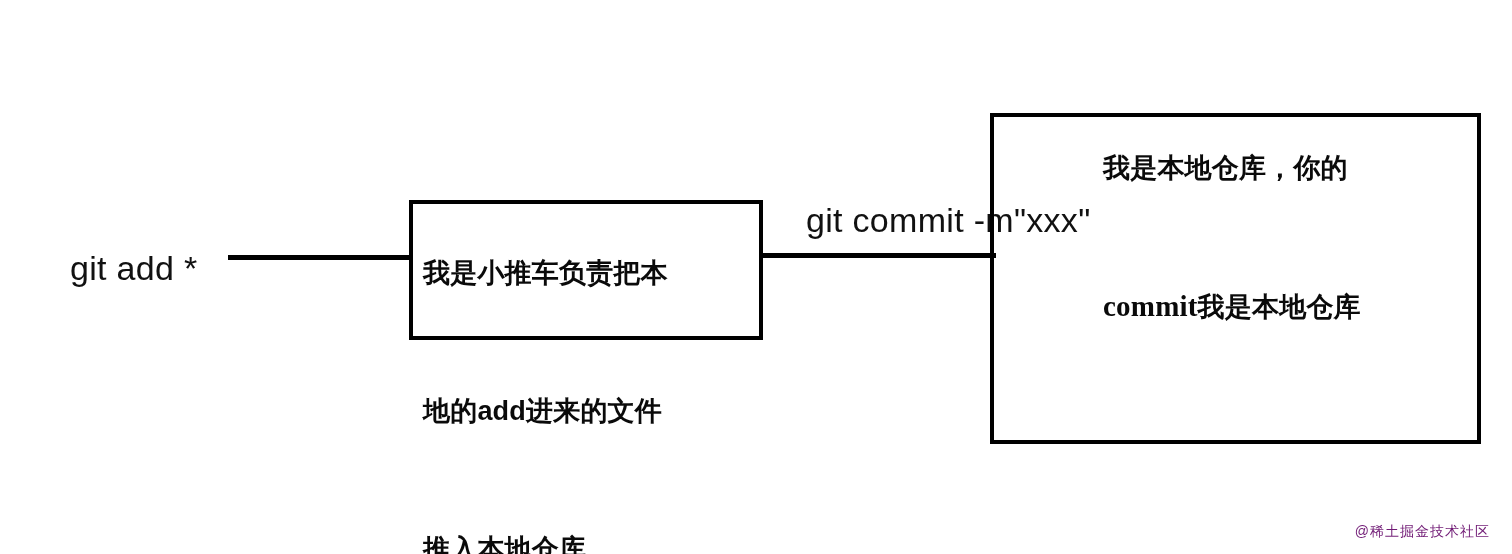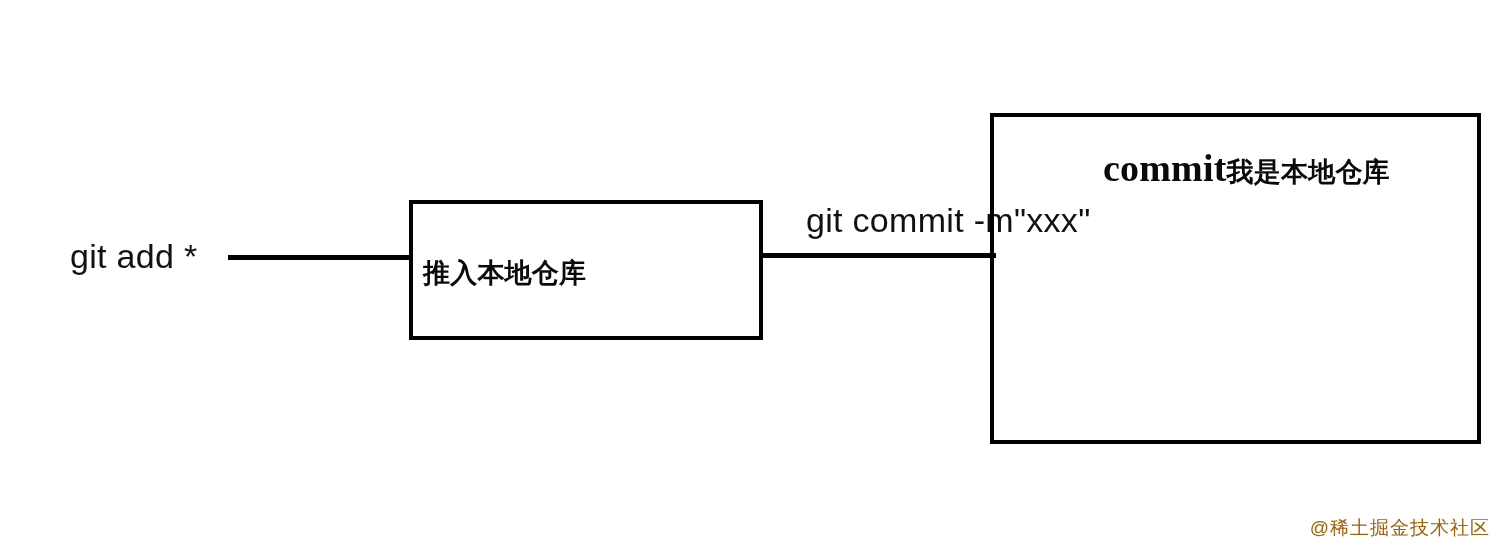--- a/index.html
+++ b/index.html
@@ -23,21 +23,21 @@
   .cmd-label {
     position: absolute;
     font-family: "Liberation Sans", sans-serif;
     font-weight: 400;
     font-size: 34px;
     line-height: 40px;
     color: #111111;
     white-space: pre;
     letter-spacing: 0.3px;
   }
-  #cmd-add   { left: 70px;  top: 236px; }
+  #cmd-add   { left: 70px;  top: 248px; }
   #cmd-commit{ left: 806px; top: 200px; }
 
   
   .connector {
     position: absolute;
     background: #000000;
     height: 5px;
   }
   #conn-left  { left: 228px; top: 255px; width: 184px; }
   #conn-right { left: 760px; top: 253px; width: 236px; }
@@ -61,56 +61,59 @@
     line-height: 46px;
     color: #0a0a0a;
     white-space: pre;
     letter-spacing: 0.2px;
   }
   #note-staging { left: 423px; top: 158px; }
   #note-repo    { left: 1103px; top: 53px; }
   .note .serif-word {
     font-family: "Liberation Serif", serif;
     font-weight: 700;
-    font-size: 38px;
+    font-size: 29px;
   }
   .note .line { display: block; }
 
   
   #watermark {
     position: absolute;
     right: 22px;
     bottom: 13px;
     font-family: "Liberation Sans", sans-serif;
-    font-size: 19px;
-    color: #a16207;
+    font-size: 14px;
+    color: #701a75;
     letter-spacing: 1px;
     white-space: pre;
   }
 </style>
 </head>
 <body>
 
 <div id="canvas">
 
   <div class="cmd-label" id="cmd-add">git add *</div>
 
   <div class="connector" id="conn-left"></div>
 
   <div class="node-box" id="box-staging"></div>
 
   <div class="note" id="note-staging">
+    <span class="line">我是小推车负责把本</span>
+    <span class="line">地的add进来的文件</span>
     <span class="line">推入本地仓库</span>
   </div>
 
   <div class="connector" id="conn-right"></div>
 
   <div class="cmd-label" id="cmd-commit">git commit -m"xxx"</div>
 
   <div class="node-box" id="box-repo"></div>
 
   <div class="note" id="note-repo">
+    <span class="line">我是本地仓库，你的</span>
     <span class="line"><span class="serif-word">commit</span><span>我是本地仓库</span></span>
   </div>
 
   <div id="watermark">@稀土掘金技术社区</div>
 
 </div>
 
 </body></html>

